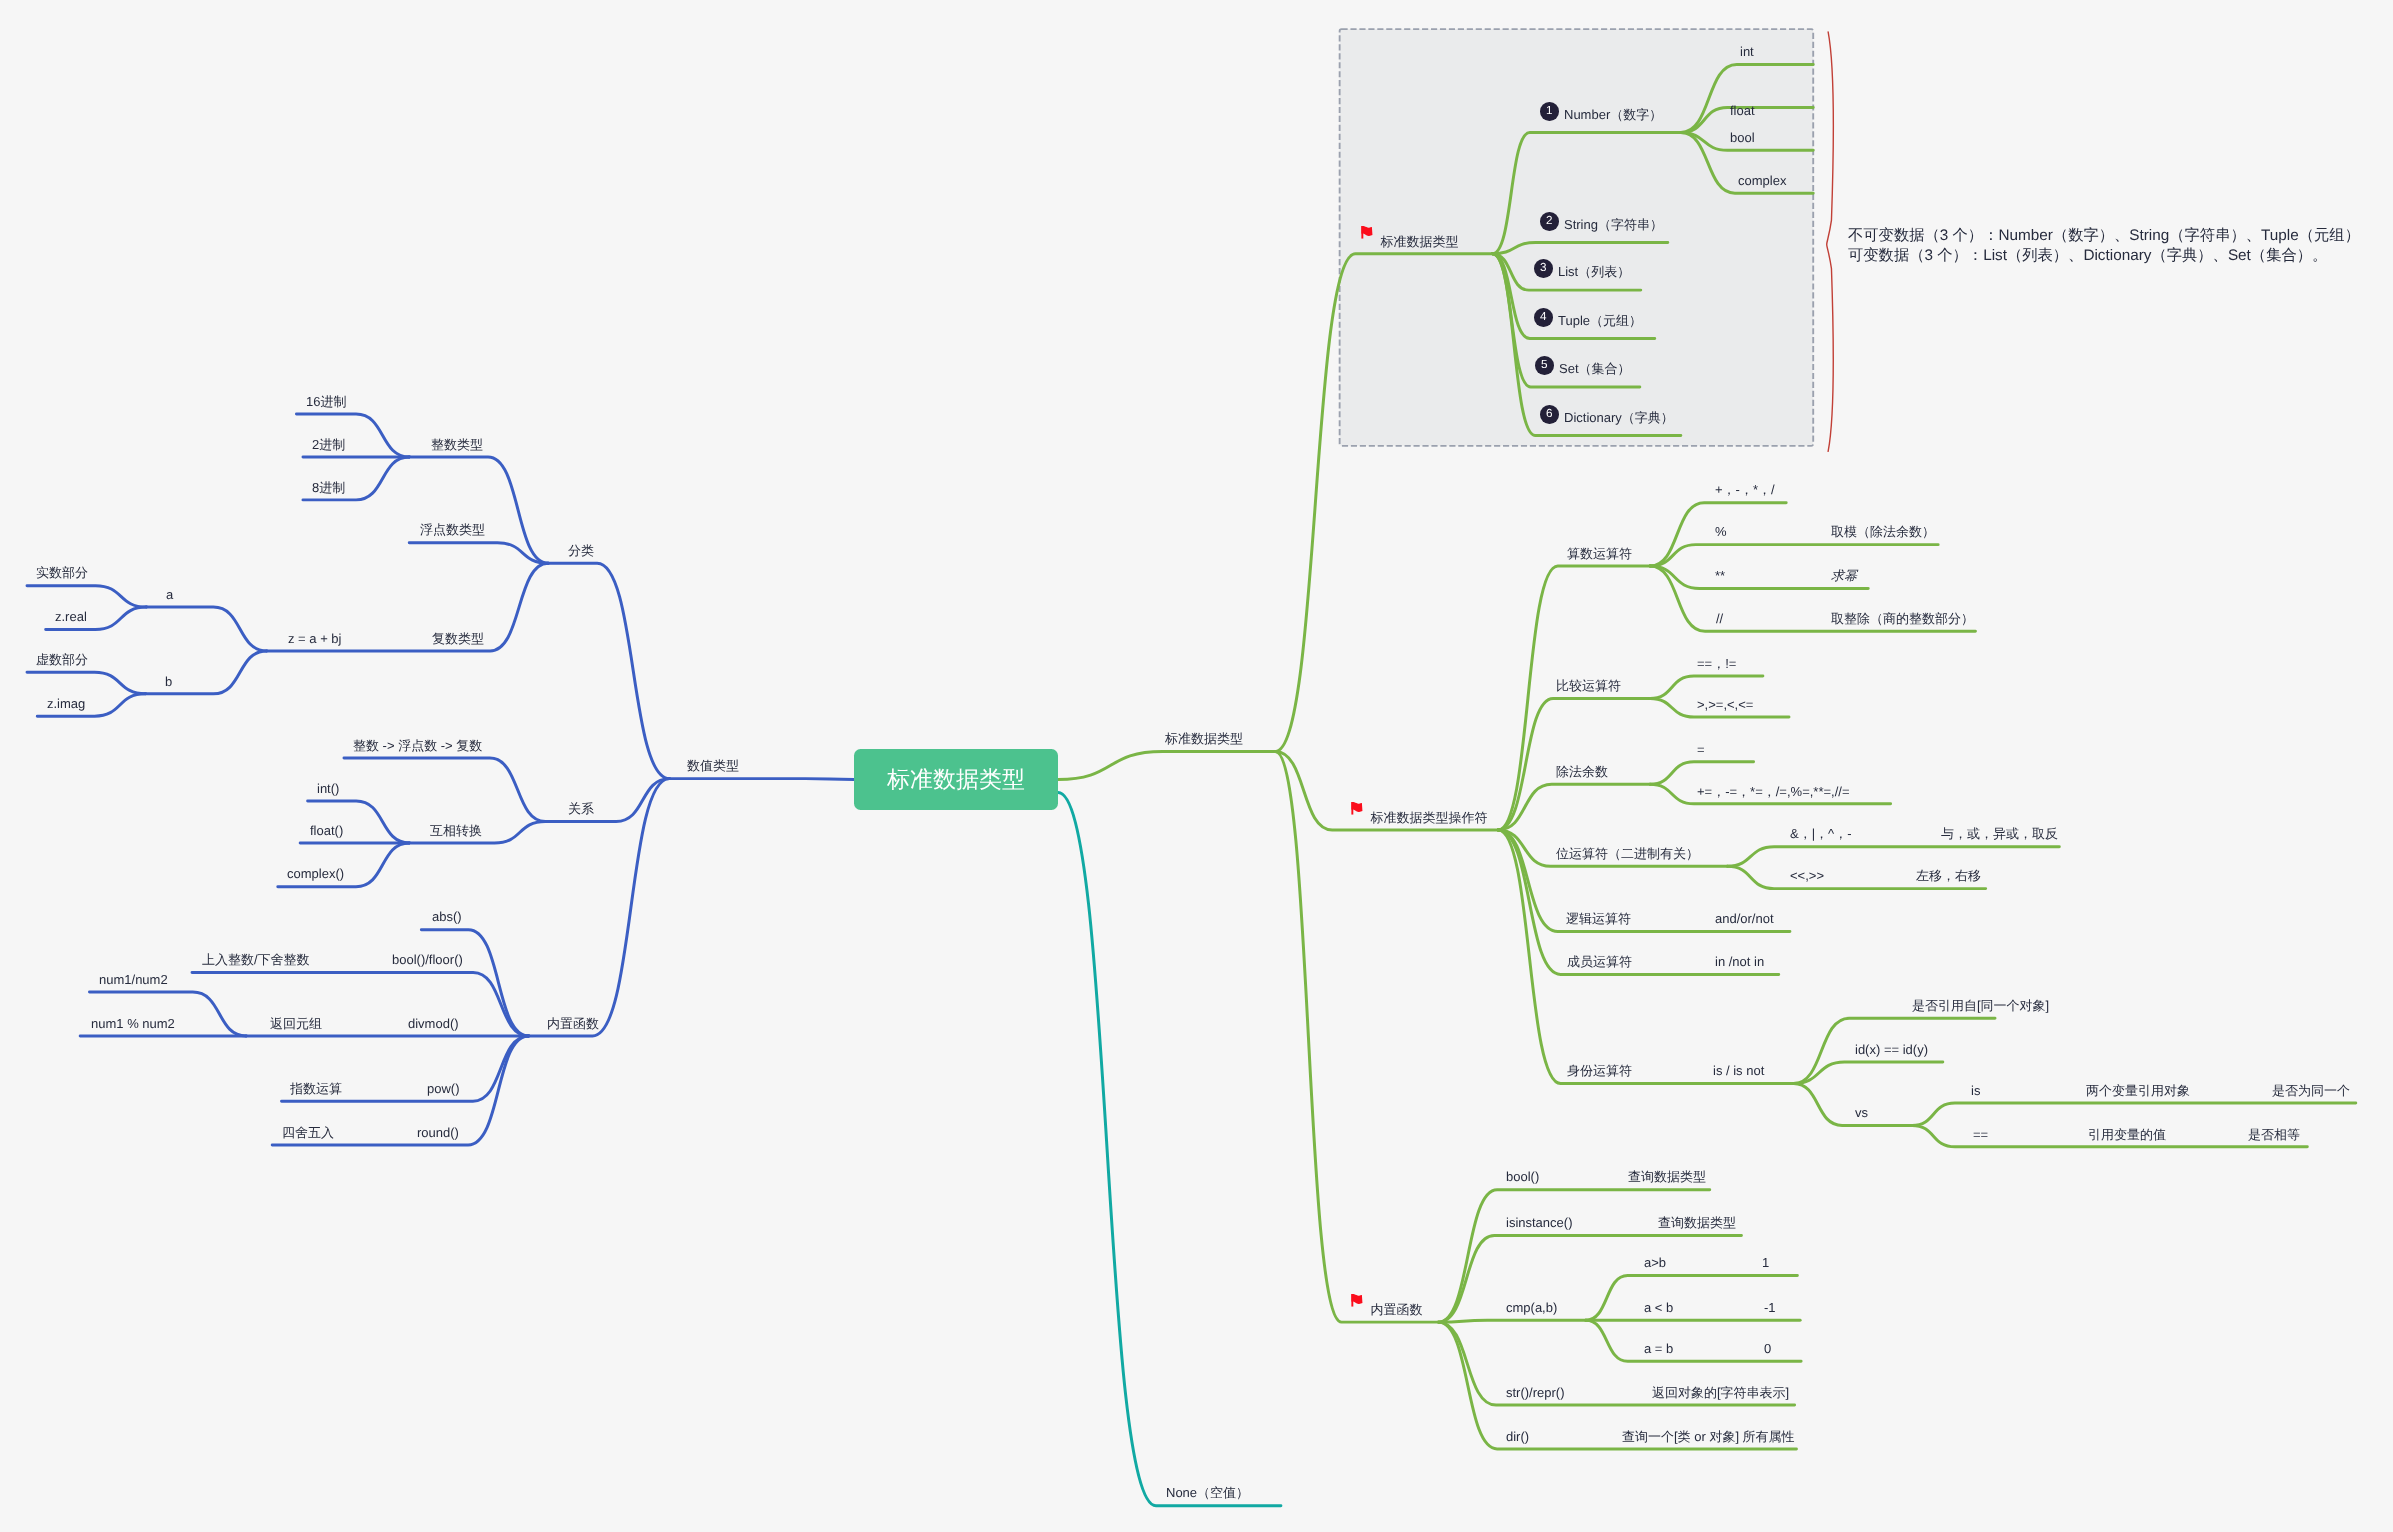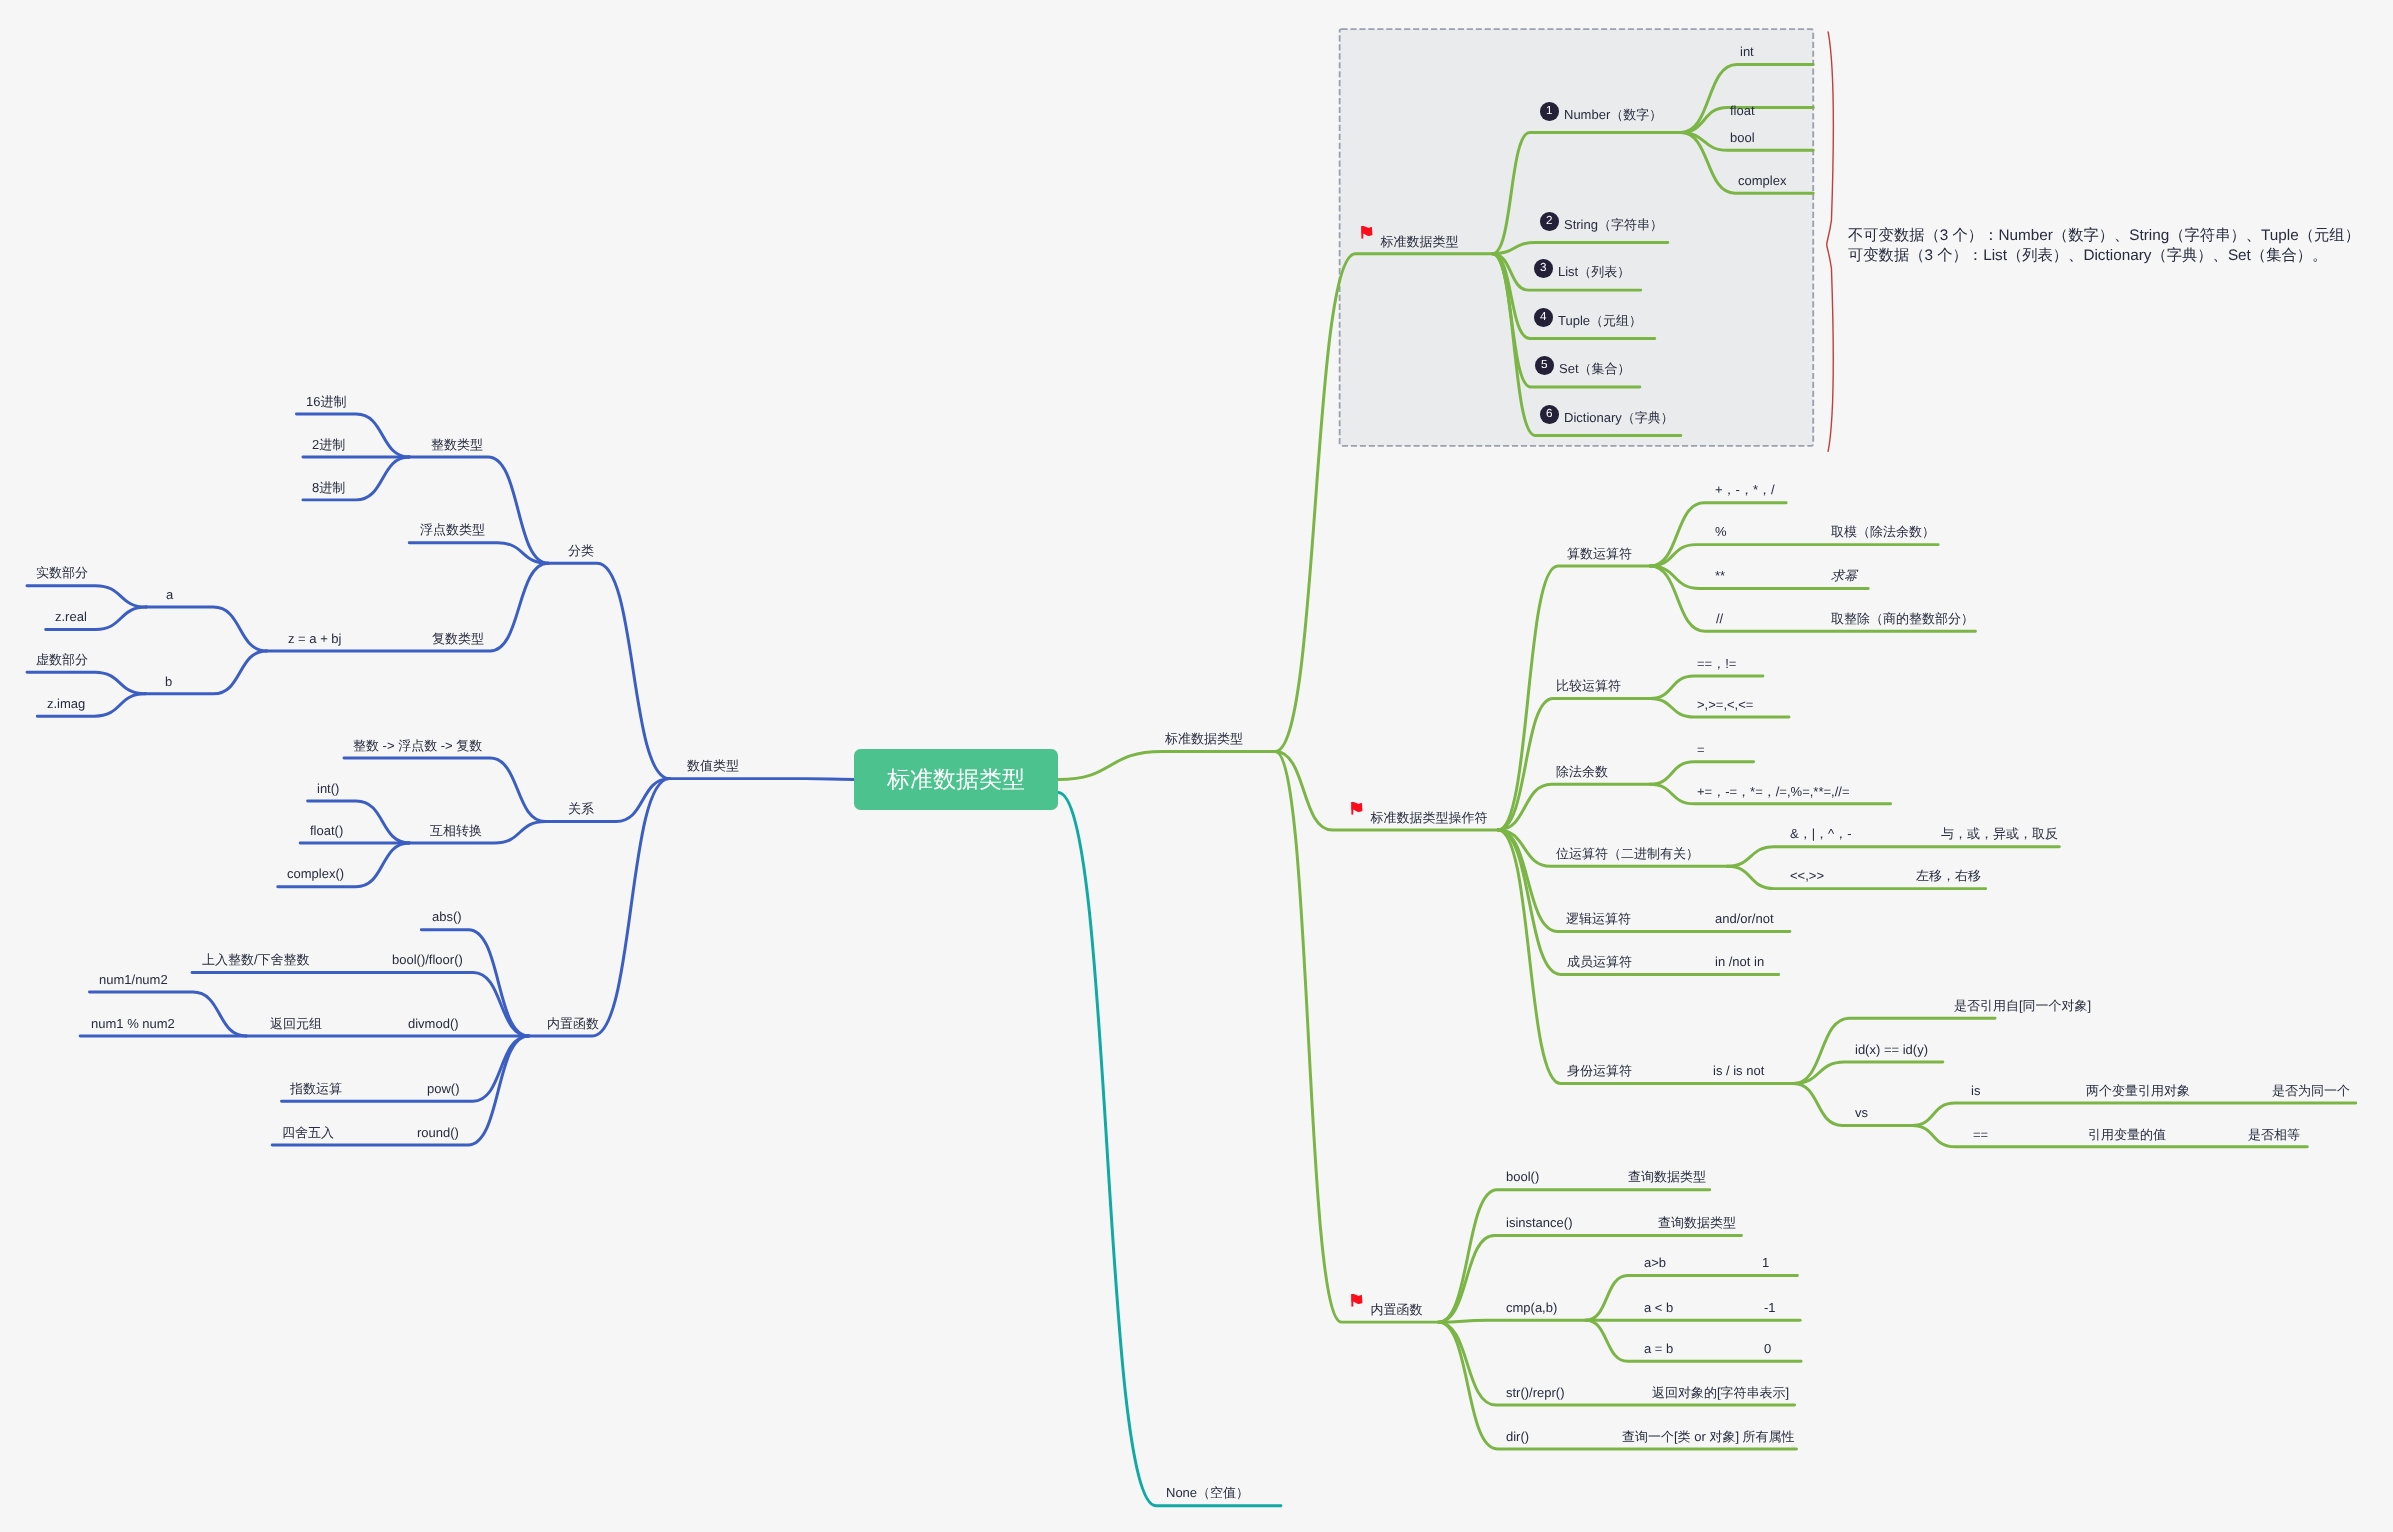--- a/index.html
+++ b/index.html
@@ -179,21 +179,21 @@
     <div class="lbl" style="left: 1790px; top: 840px;"><span>&amp;，|，^，-</span></div>
     <div class="lbl" style="left: 1941px; top: 840px;">与，或，异或，取反</div>
     <div class="lbl" style="left: 1790px; top: 882px;"><span>&lt;&lt;,&gt;&gt;</span></div>
     <div class="lbl" style="left: 1916px; top: 882px;">左移，右移</div>
     <div class="lbl" style="left: 1566px; top: 925px;"><span>逻辑运算符</span></div>
     <div class="lbl" style="left: 1715px; top: 925px;">and/or/not</div>
     <div class="lbl" style="left: 1567px; top: 968px;"><span>成员运算符</span></div>
     <div class="lbl" style="left: 1715px; top: 968px;">in /not in</div>
     <div class="lbl" style="left: 1567px; top: 1077px;"><span>身份运算符</span></div>
     <div class="lbl" style="left: 1713px; top: 1077px;">is / is not</div>
-    <div class="lbl" style="left: 1954px; top: 1012px;"><span>是否引用自[同一个对象]</span></div>
+    <div class="lbl" style="left: 1912px; top: 1012px;"><span>是否引用自[同一个对象]</span></div>
     <div class="lbl" style="left: 1855px; top: 1056px;"><span>id(x) == id(y)</span></div>
     <div class="lbl" style="left: 1855px; top: 1119px;"><span>vs</span></div>
     <div class="lbl" style="left: 1971px; top: 1097px;"><span>is</span></div>
     <div class="lbl" style="left: 2086px; top: 1097px;">两个变量引用对象</div>
     <div class="lbl" style="left: 2272px; top: 1097px;">是否为同一个</div>
     <div class="lbl" style="left: 1973px; top: 1141px;"><span>==</span></div>
     <div class="lbl" style="left: 2088px; top: 1141px;">引用变量的值</div>
     <div class="lbl" style="left: 2248px; top: 1141px;">是否相等</div>
     <div class="lbl hasflag" style="left: 1351px; top: 1316px;"><svg class="flagicon" viewBox="0 0 13 15">
         <path d="M0.4 0.9 L2.5 0.9 L2.5 14.4 L0.4 14.4 Z" fill="#fb0d1c"></path>

